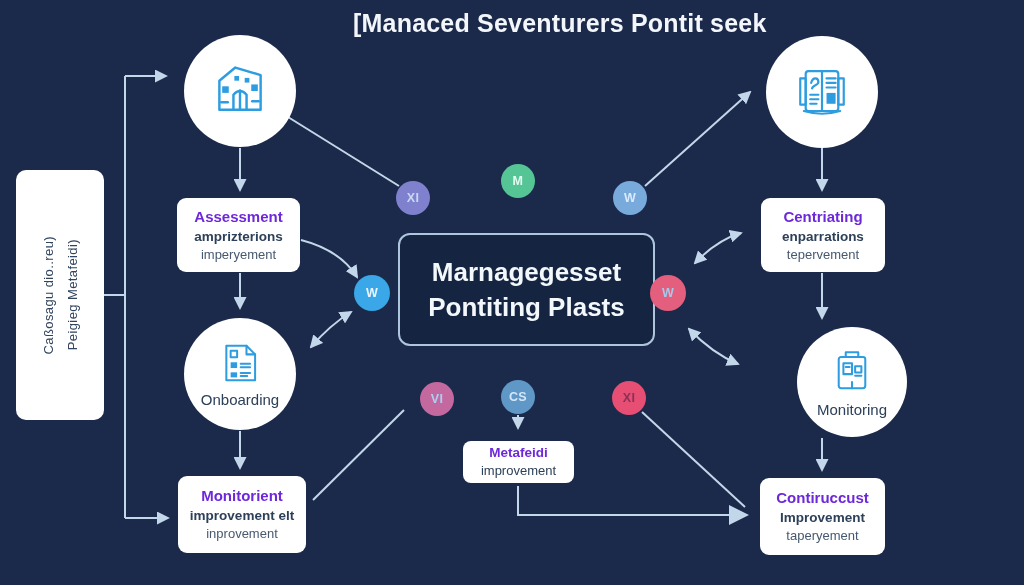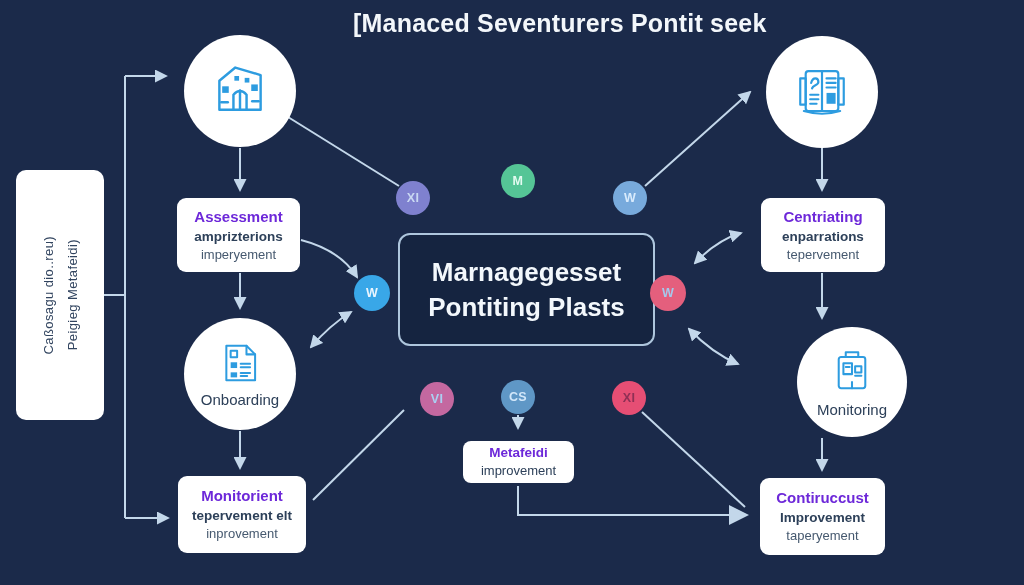--- a/index.html
+++ b/index.html
@@ -130,21 +130,21 @@
       <g fill="#2d9ce0">
         <rect x="19" y="31" width="9" height="8"></rect>
         <rect x="19" y="45" width="9" height="7"></rect>
       </g>
     </svg>
     <div class="circle-label">Onboarding</div>
   </div>
 
   <div class="box b-monitorient">
     <div class="bl1">Monitorient</div>
-    <div class="bl2">tepervement elt</div>
+    <div class="bl2">improvement elt</div>
     <div class="bl3">inprovement</div>
   </div>
 
   <div class="center-box">
     <div>Marnagegesset</div>
     <div>Pontiting Plasts</div>
   </div>
 
   <div class="box b-continuend">
     <div class="bl1">Metafeidi</div>

